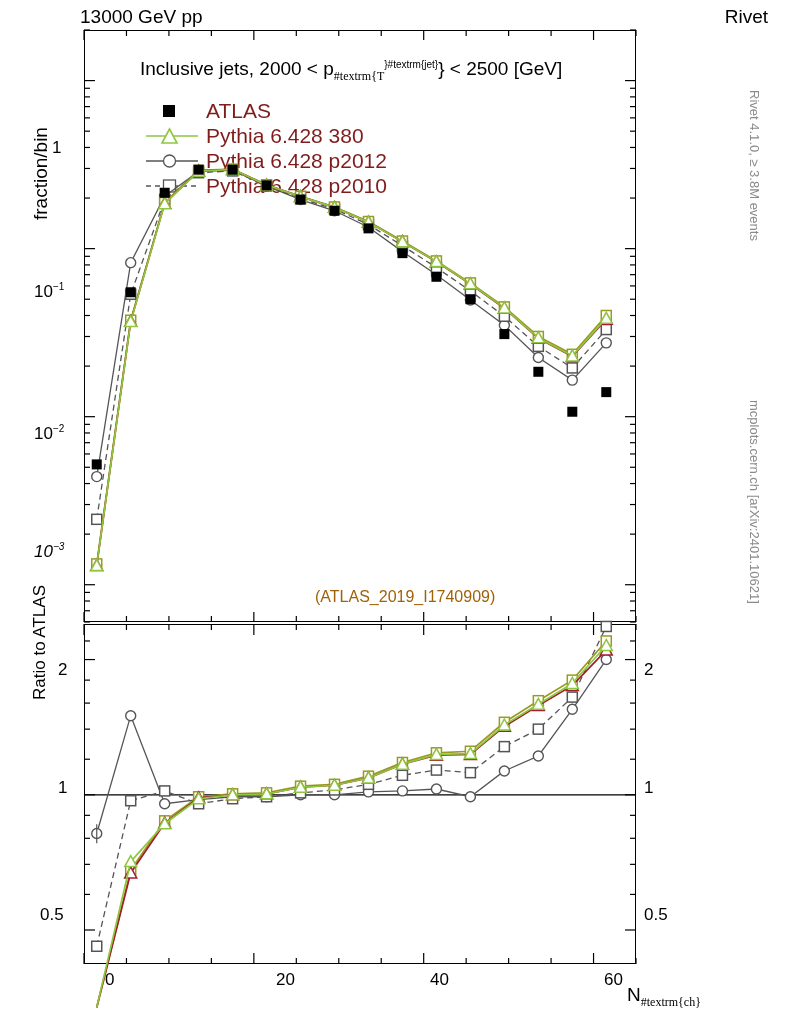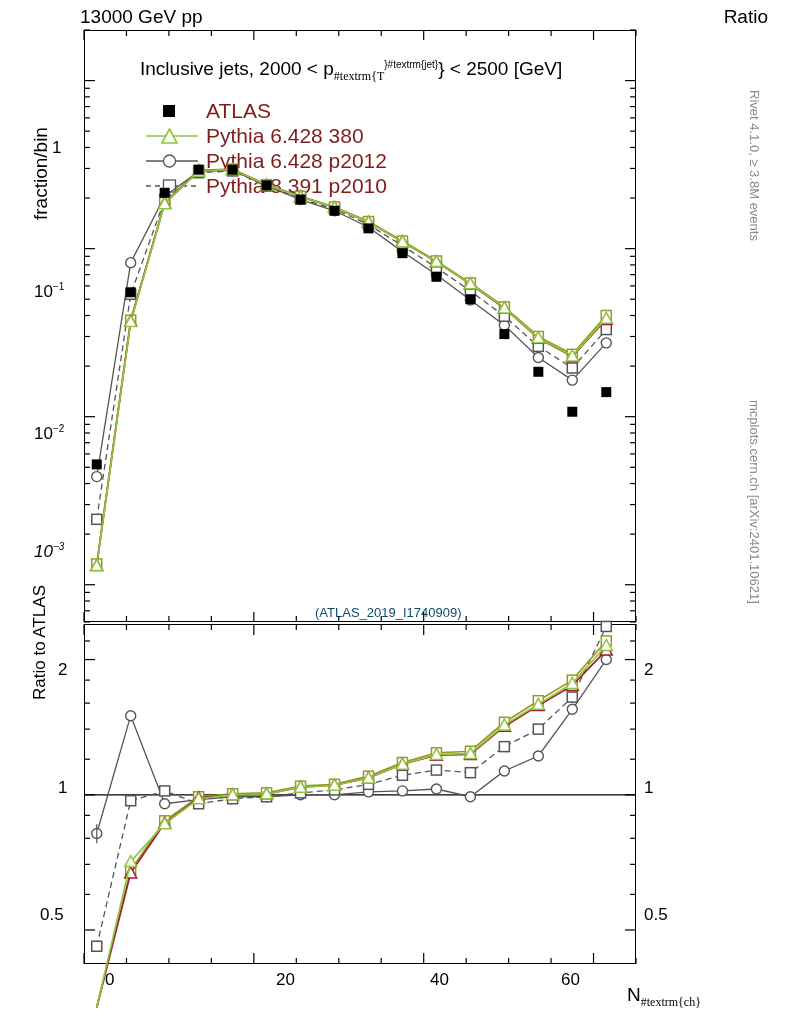--- a/index.html
+++ b/index.html
@@ -28,29 +28,29 @@
   
   #legend{position:absolute;left:146px;top:98px;font-size:16px;}
   .leg-row{height:25px;display:flex;align-items:center;}
   .leg-mark{width:52px;height:20px;position:relative;margin-right:8px;}
   .leg-text{font-size:21px;color:#7f1d1d;}
 
   #title{position:absolute;left:140px;top:58px;font-size:19px;}
   .sup{font-size:10px;vertical-align:super;}
   .sub{font-size:12px;vertical-align:sub;font-family:Liberation Serif, serif;}
 
-  #watermark{position:absolute;left:315px;top:605px;font-size:13px;color:#0c4a6e;}
+  #watermark{position:absolute;left:315px;top:588px;font-size:16px;color:#a16207;}
 </style>
 </head>
 <body>
 
 <div id="root">
 
   <div class="txt" id="hdr-left">13000 GeV pp</div>
-  <div class="txt" id="hdr-right">Ratio</div>
+  <div class="txt" id="hdr-right">Rivet</div>
 
   <div class="vtxt credit" style="left:762px;top:90px;transform:rotate(90deg);">Rivet 4.1.0, ≥ 3.8M events</div>
   <div class="vtxt credit" style="left:762px;top:400px;transform:rotate(90deg);">mcplots.cern.ch [arXiv:2401.10621]</div>
 
   <div id="main-frame"></div>
 
   <div class="vtxt axis-label" style="left:30px;top:220px;transform:rotate(-90deg);">fraction/bin</div>
 
   <div class="txt tick-label" style="left:52px;top:138px;"><span>1</span></div>
   <div class="txt tick-label" style="left:34px;top:281px;"><span>10</span><span class="sup">−1</span></div>
@@ -90,21 +90,21 @@
       </span>
       <span class="leg-text">Pythia 6.428 p2012</span>
     </div>
     <div class="leg-row">
       <span class="leg-mark">
         <svg width="52" height="20">
             <line x1="0" y1="10" x2="52" y2="10" stroke="#555555" stroke-width="1.3" stroke-dasharray="5,4"></line>
             <rect x="17.5" y="4" width="12" height="12" fill="#ffffff" stroke="#555555" stroke-width="1.3"></rect>
           </svg>
       </span>
-      <span class="leg-text">Pythia 8.391 p2010</span>
+      <span class="leg-text">Pythia 6.428 p2010</span>
     </div>
   </div>
 
   <svg id="main-svg" width="786" height="1024">
       <line x1="84" y1="622" x2="84" y2="612" stroke="#000" stroke-width="1.2"></line>
       <line x1="84" y1="30" x2="84" y2="40" stroke="#000" stroke-width="1.2"></line>
       <line x1="126.46153846153847" y1="622" x2="126.46153846153847" y2="616" stroke="#000" stroke-width="1.2"></line>
       <line x1="126.46153846153847" y1="30" x2="126.46153846153847" y2="36" stroke="#000" stroke-width="1.2"></line>
       <line x1="168.92307692307693" y1="622" x2="168.92307692307693" y2="616" stroke="#000" stroke-width="1.2"></line>
       <line x1="168.92307692307693" y1="30" x2="168.92307692307693" y2="36" stroke="#000" stroke-width="1.2"></line>
@@ -307,21 +307,21 @@
   <div class="txt tick-label" style="left:58px;top:778px;">1</div>
   <div class="txt tick-label" style="left:40px;top:905px;">0.5</div>
 
   <div class="txt tick-label" style="left:644px;top:660px;">2</div>
   <div class="txt tick-label" style="left:644px;top:778px;">1</div>
   <div class="txt tick-label" style="left:644px;top:905px;">0.5</div>
 
   <div class="txt tick-label" style="left:105px;top:970px;">0</div>
   <div class="txt tick-label" style="left:276px;top:970px;">20</div>
   <div class="txt tick-label" style="left:430px;top:970px;">40</div>
-  <div class="txt tick-label" style="left:561px;top:970px;">60</div>
+  <div class="txt tick-label" style="left:604px;top:970px;">60</div>
 
   <div class="txt axis-label" style="left:627px;top:984px;">
     <span>N</span><span class="sub">#textrm{ch}</span>
   </div>
 
   <svg id="ratio-svg" width="786" height="1024">
       <line x1="84" y1="964" x2="84" y2="953" stroke="#000" stroke-width="1.2"></line>
       <line x1="84" y1="624" x2="84" y2="635" stroke="#000" stroke-width="1.2"></line>
       <line x1="126.46153846153847" y1="964" x2="126.46153846153847" y2="958" stroke="#000" stroke-width="1.2"></line>
       <line x1="126.46153846153847" y1="624" x2="126.46153846153847" y2="630" stroke="#000" stroke-width="1.2"></line>

